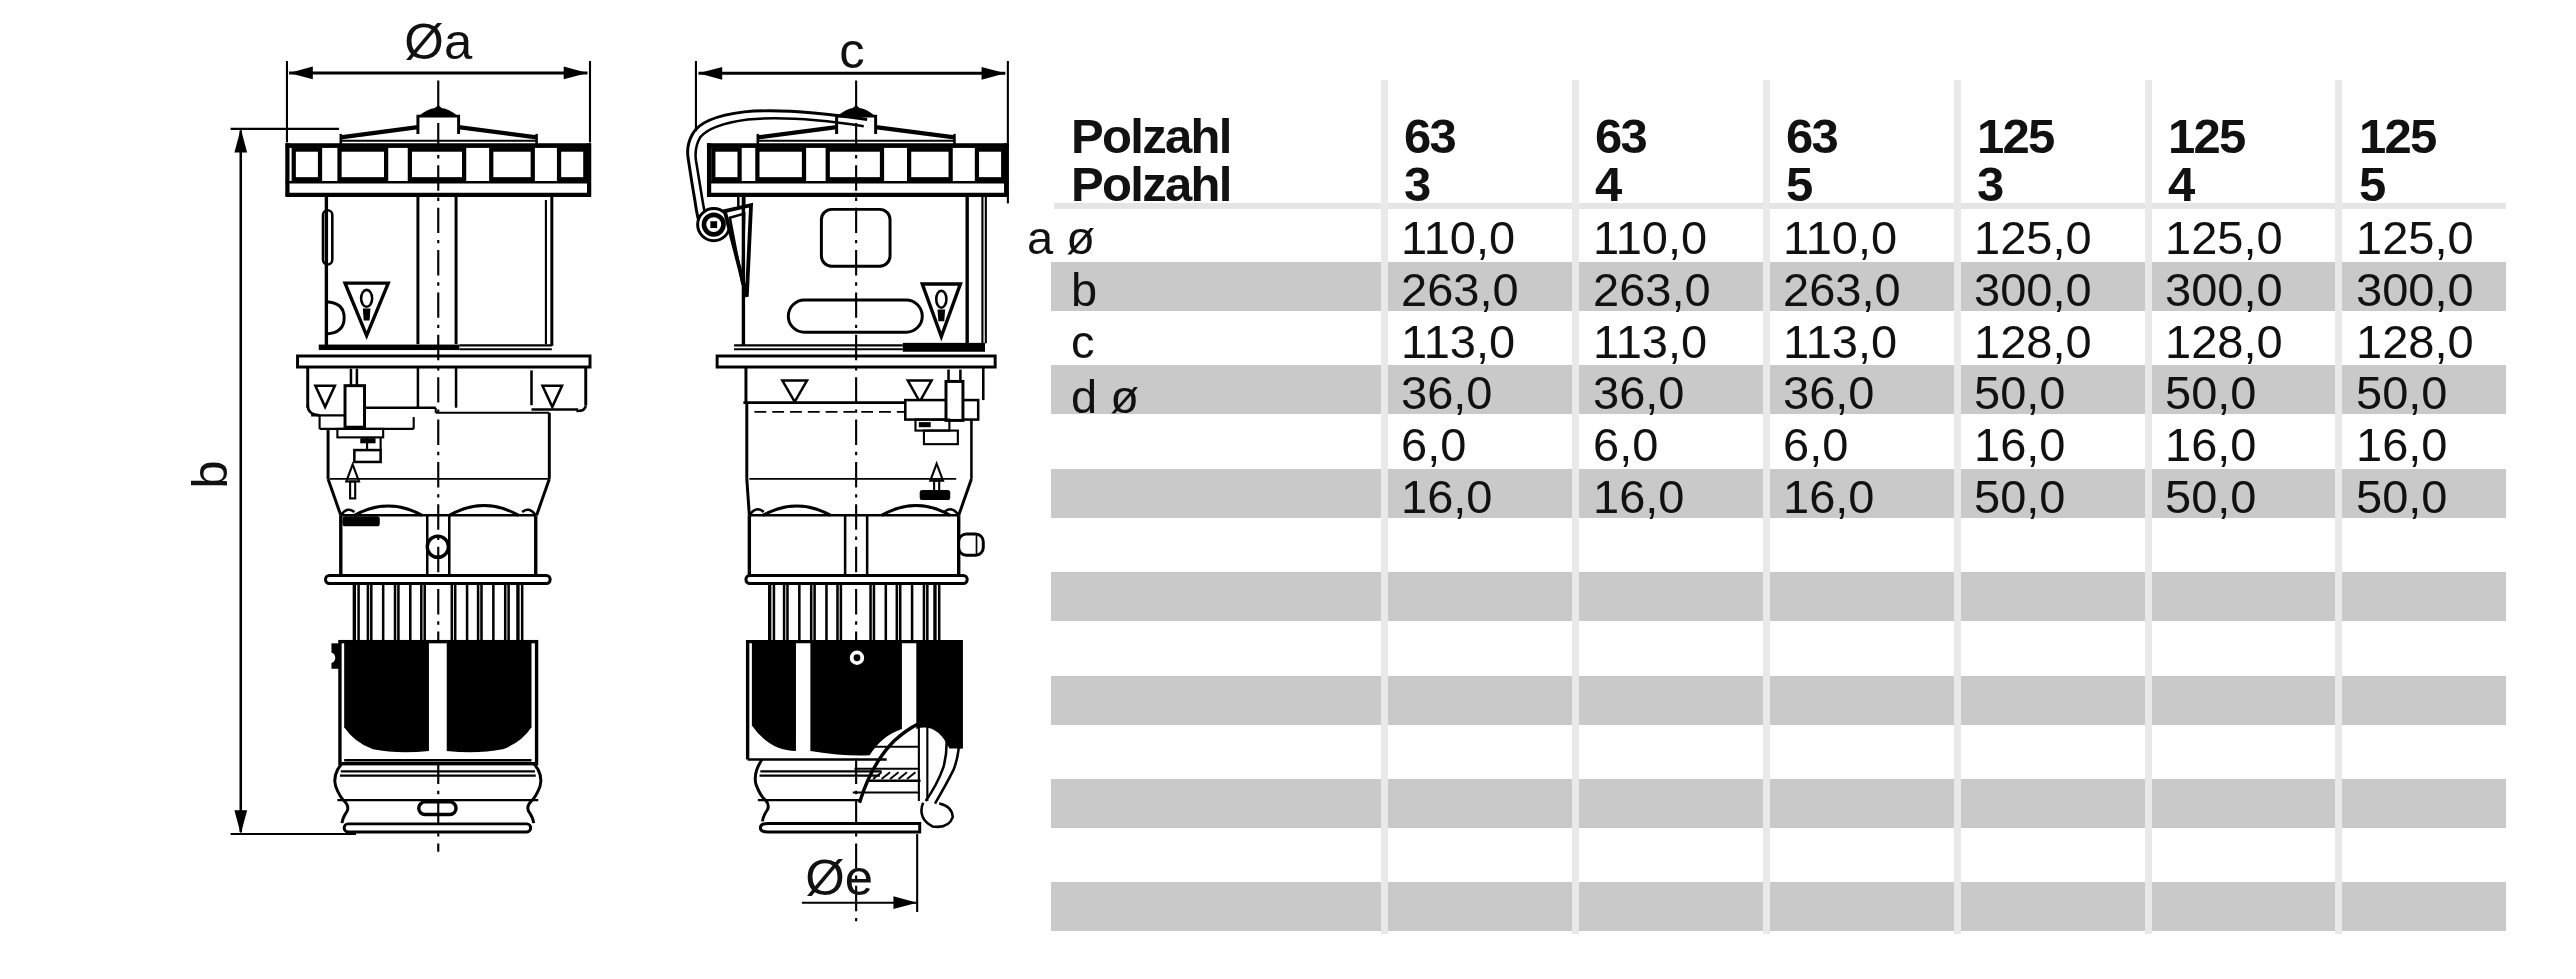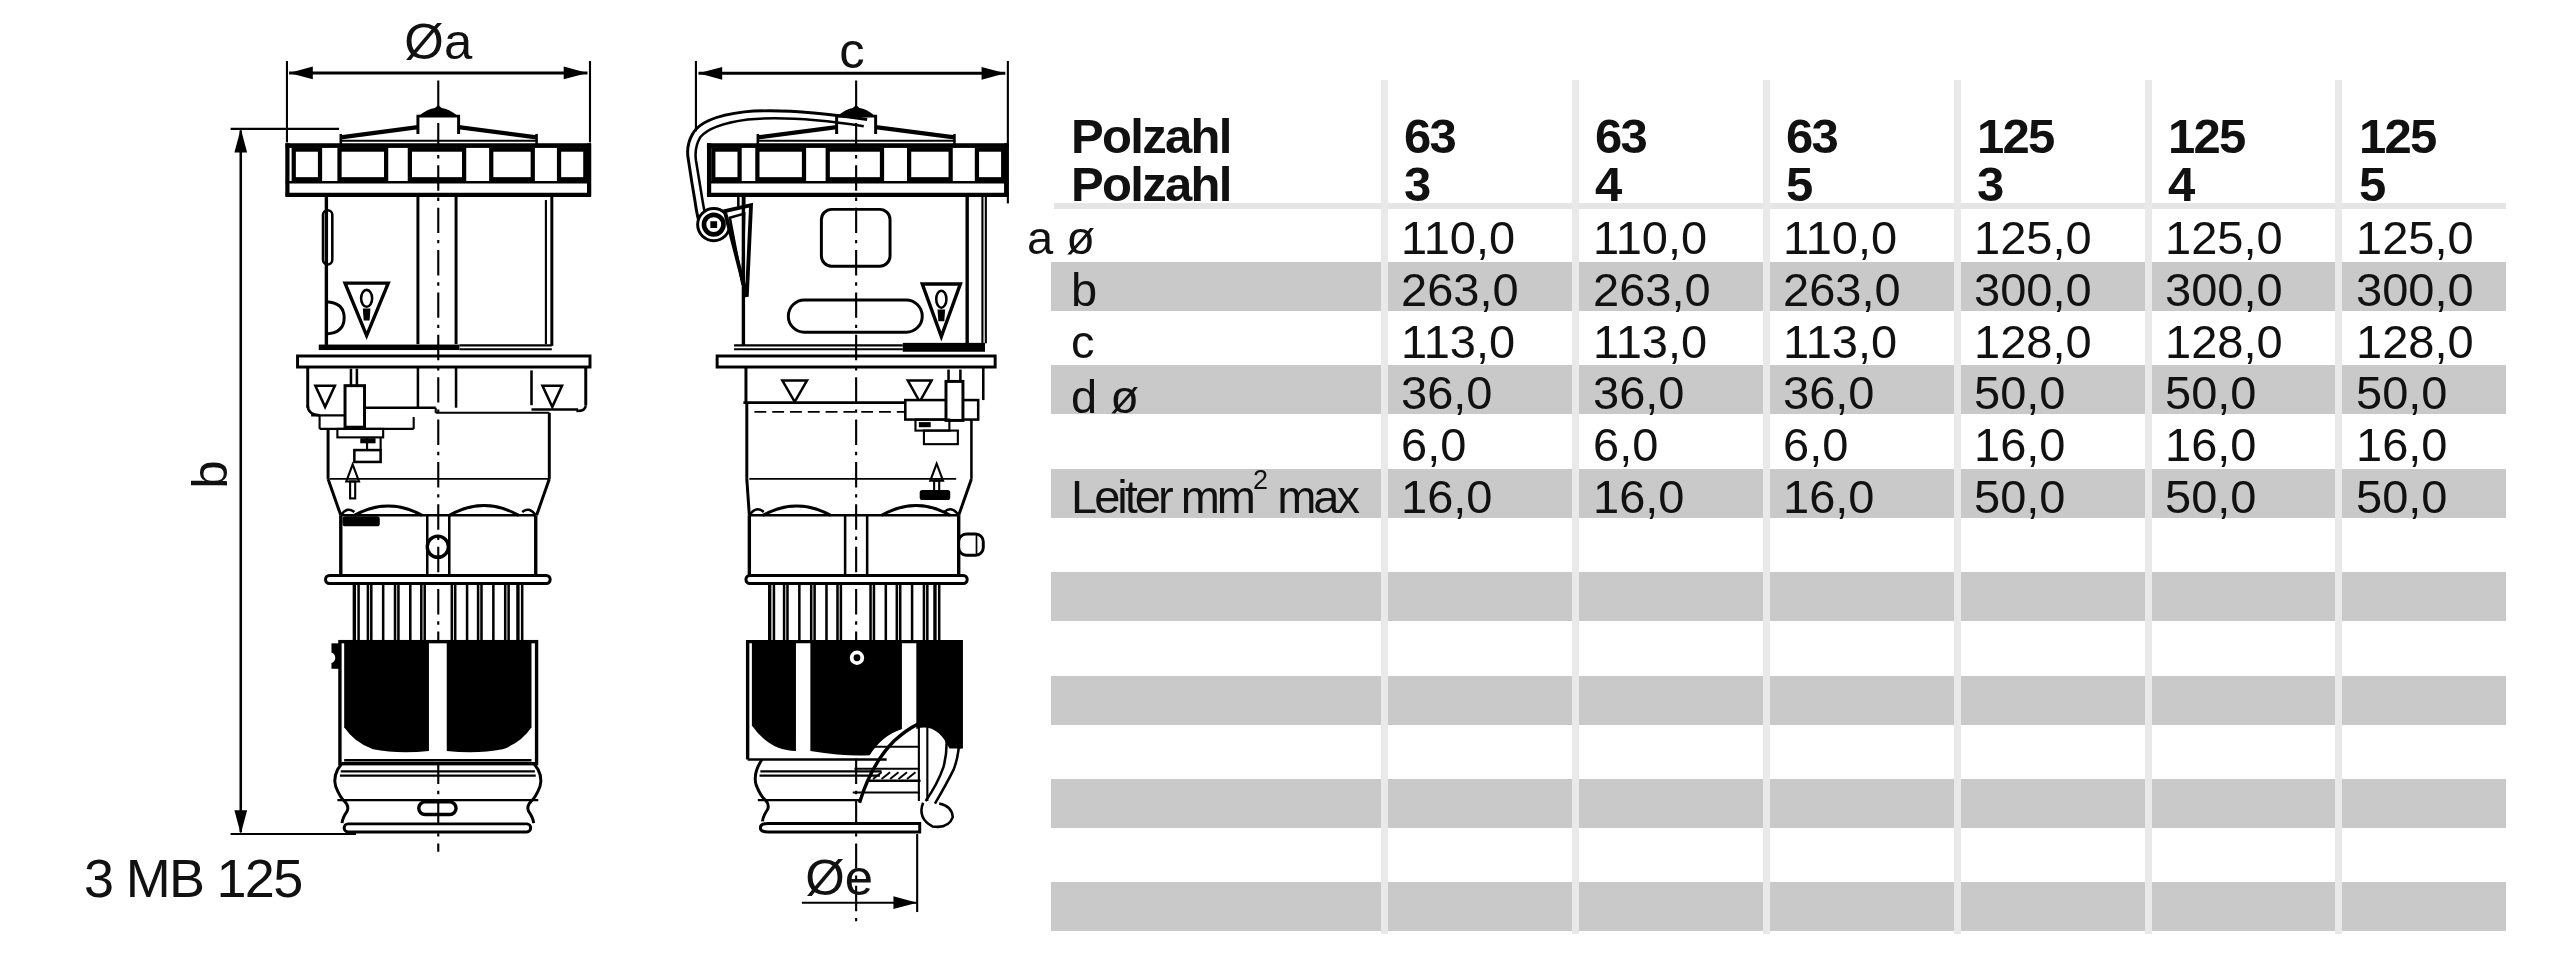--- a/index.html
+++ b/index.html
@@ -95,29 +95,27 @@
 <div class="t num" style="left:2165px;top:365px">50,0</div>
 <div class="t num" style="left:2356px;top:365px">50,0</div>
 
 <div class="t num" style="left:1401px;top:417px">6,0</div>
 <div class="t num" style="left:1593px;top:417px">6,0</div>
 <div class="t num" style="left:1783px;top:417px">6,0</div>
 <div class="t num" style="left:1974px;top:417px">16,0</div>
 <div class="t num" style="left:2165px;top:417px">16,0</div>
 <div class="t num" style="left:2356px;top:417px">16,0</div>
 
-<div class="t num leit" style="left:1071px;top:469px">Leiter mm<sup class="s2">2</sup> max</div>
 <div class="t num" style="left:1401px;top:469px">16,0</div>
 <div class="t num" style="left:1593px;top:469px">16,0</div>
 <div class="t num" style="left:1783px;top:469px">16,0</div>
 <div class="t num" style="left:1974px;top:469px">50,0</div>
 <div class="t num" style="left:2165px;top:469px">50,0</div>
 <div class="t num" style="left:2356px;top:469px">50,0</div>
 
-<div class="t" style="left:84px;top:847px;font-size:54px;letter-spacing:-1.7px">3 MB 125</div>
 
 <svg style="position:absolute;left:0;top:0" width="2576" height="979" viewBox="0 0 3039 1155" fill="none" stroke="#000" stroke-width="3">
 
 <g>
 
 <line x1="517" y1="95" x2="517" y2="1005" stroke-width="2.5" stroke-dasharray="30 8 4 8"></line>
 
 <line x1="338.5" y1="72" x2="338.5" y2="168" stroke-width="2.5"></line>
 <line x1="696" y1="72" x2="696" y2="168" stroke-width="2.5"></line>
 

